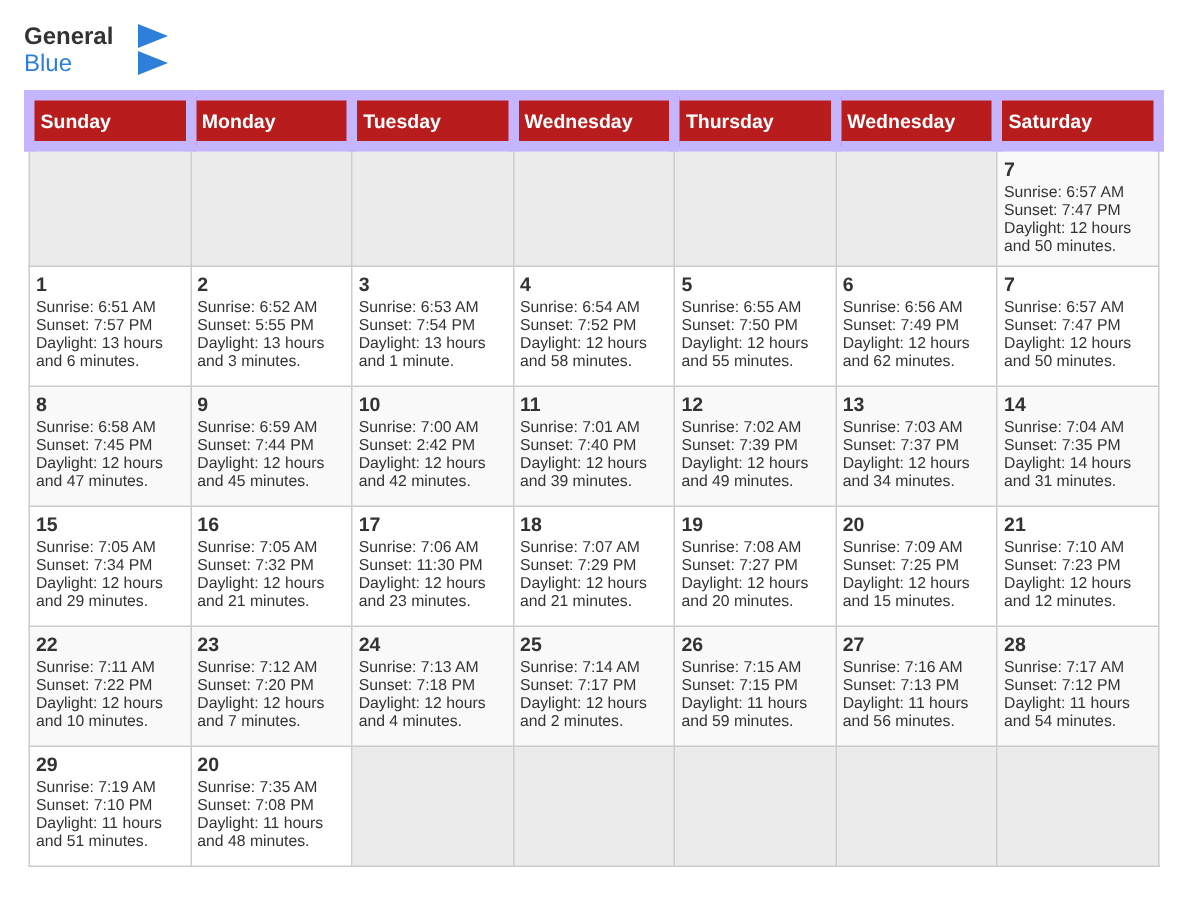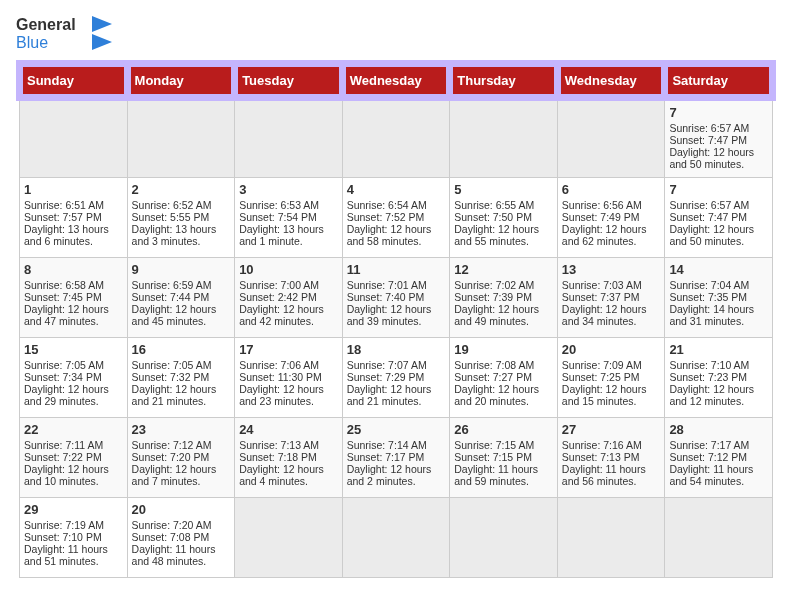--- a/index.html
+++ b/index.html
@@ -145,21 +145,21 @@
         <td><span class="day-num">22</span><span>Sunrise: 7:11 AM</span><br><span>Sunset: 7:22 PM</span><br><span>Daylight: 12 hours and 10 minutes.</span></td>
         <td><span class="day-num">23</span><span>Sunrise: 7:12 AM</span><br><span>Sunset: 7:20 PM</span><br><span>Daylight: 12 hours and 7 minutes.</span></td>
         <td><span class="day-num">24</span><span>Sunrise: 7:13 AM</span><br><span>Sunset: 7:18 PM</span><br><span>Daylight: 12 hours and 4 minutes.</span></td>
         <td><span class="day-num">25</span><span>Sunrise: 7:14 AM</span><br><span>Sunset: 7:17 PM</span><br><span>Daylight: 12 hours and 2 minutes.</span></td>
         <td><span class="day-num">26</span><span>Sunrise: 7:15 AM</span><br><span>Sunset: 7:15 PM</span><br><span>Daylight: 11 hours and 59 minutes.</span></td>
         <td><span class="day-num">27</span><span>Sunrise: 7:16 AM</span><br><span>Sunset: 7:13 PM</span><br><span>Daylight: 11 hours and 56 minutes.</span></td>
         <td><span class="day-num">28</span><span>Sunrise: 7:17 AM</span><br><span>Sunset: 7:12 PM</span><br><span>Daylight: 11 hours and 54 minutes.</span></td>
       </tr>
       <tr>
         <td><span class="day-num">29</span><span>Sunrise: 7:19 AM</span><br><span>Sunset: 7:10 PM</span><br><span>Daylight: 11 hours and 51 minutes.</span></td>
-        <td><span class="day-num">20</span><span>Sunrise: 7:20 AM</span><br><span>Sunset: 7:08 PM</span><br><span>Daylight: 11 hours and 48 minutes.</span></td>
+        <td><span class="day-num">20</span><span>Sunrise: 7:35 AM</span><br><span>Sunset: 7:08 PM</span><br><span>Daylight: 11 hours and 48 minutes.</span></td>
         <td class="empty-cell"></td>
         <td class="empty-cell"></td>
         <td class="empty-cell"></td>
         <td class="empty-cell"></td>
         <td class="empty-cell"></td>
       </tr>
     </tbody>
 </table>
 
 </body></html>

